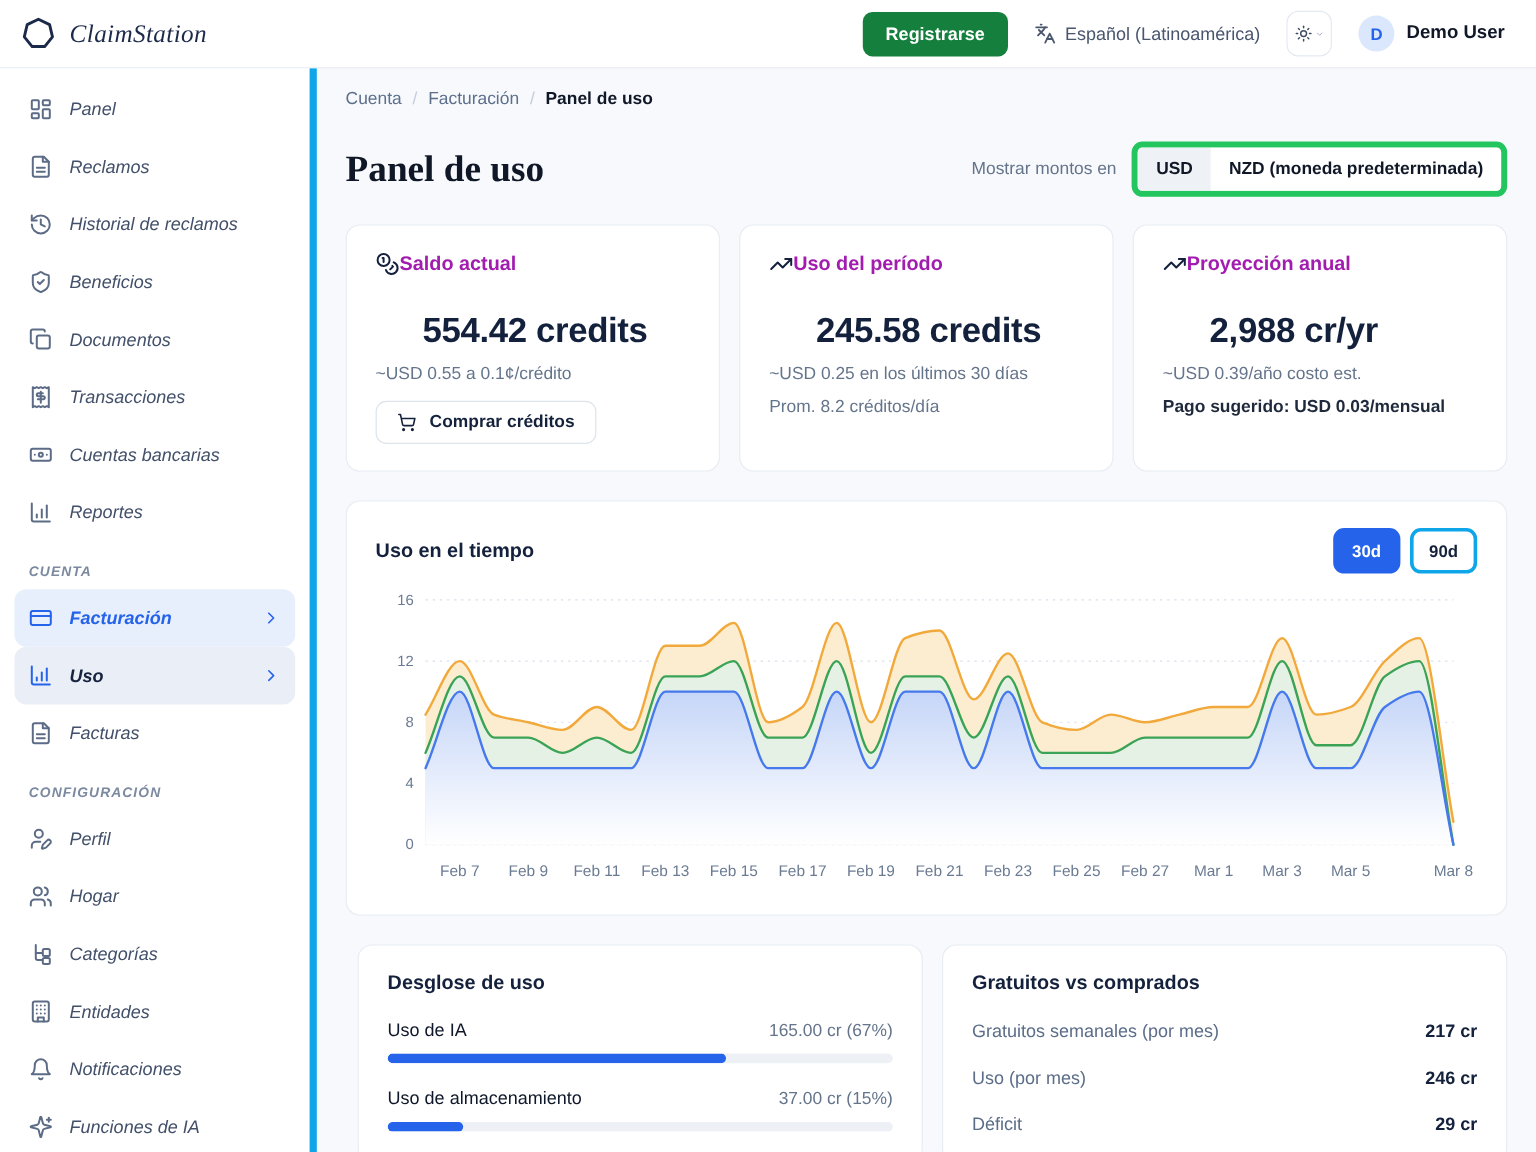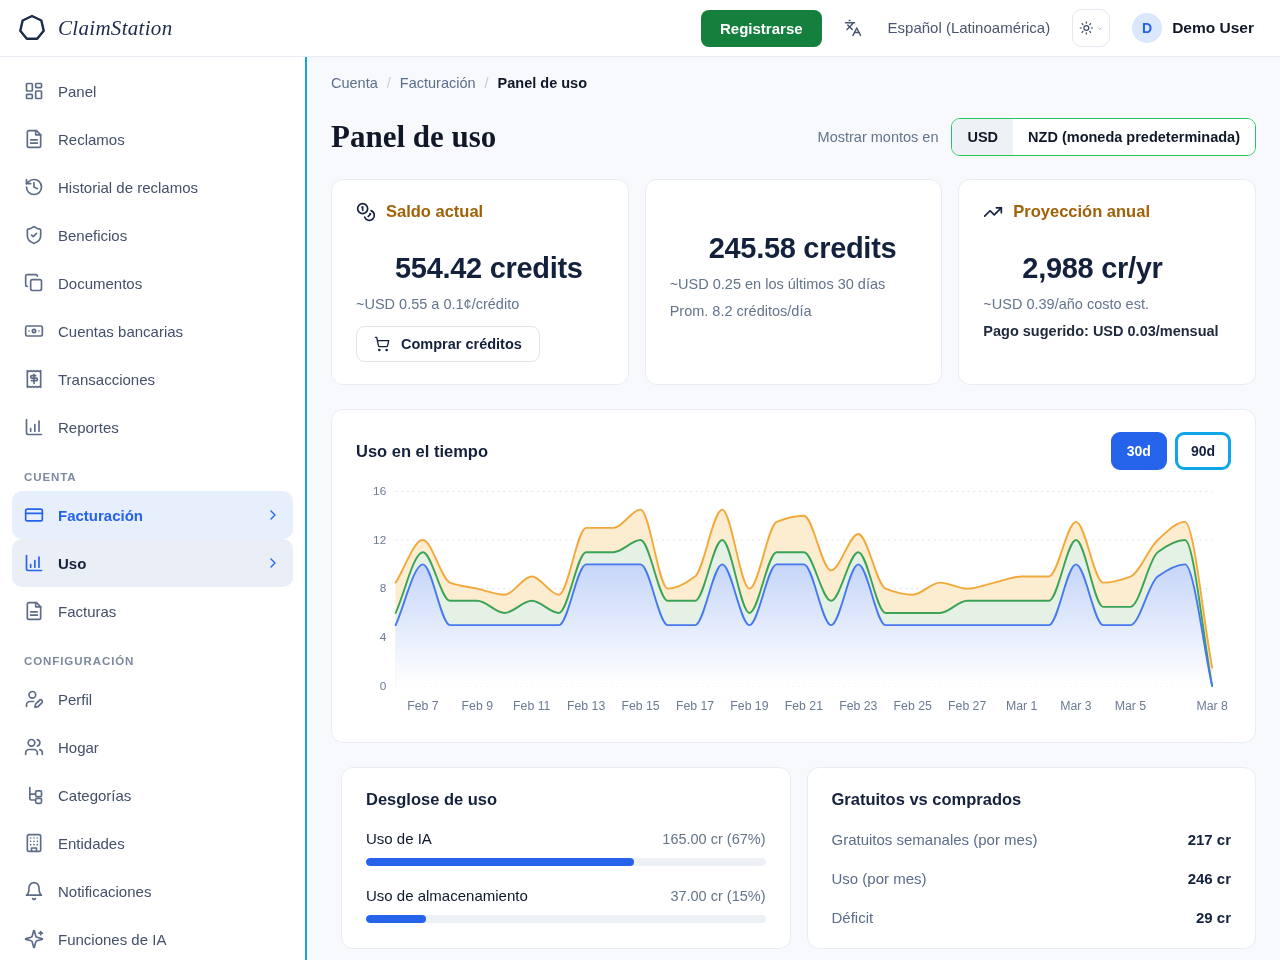--- a/index.html
+++ b/index.html
@@ -17,40 +17,40 @@
     display:flex; align-items:center; justify-content:space-between; padding:0 26px 0 16px;
   }
   .logo { display:flex; align-items:center; gap:10px; }
   .logo svg { width:32px; height:32px; color:#1c2a4a; }
   .logo-name { font-family:"Liberation Serif", serif; font-style:italic; font-size:21px; color:#1c2a4a; letter-spacing:.3px; }
   .topbar-right { display:flex; align-items:center; gap:22px; }
   .btn-primary {
     background:#15803d; color:#fff; border:none; border-radius:8px;
     padding:10px 19px; font-size:15px; font-weight:700; font-family:inherit; cursor:pointer;
   }
-  .lang { display:flex; align-items:flex-start; gap:26px; color:#49566e; font-size:15px; cursor:pointer; }
+  .lang { display:flex; align-items:center; gap:8px; color:#49566e; font-size:15px; cursor:pointer; }
   .lang .icn { width:18px; height:18px; color:#49566e; }
   .theme-btn {
     width:38px; height:38px; border:1px solid #e4eaf1; border-radius:10px; background:#fff;
     display:flex; align-items:center; justify-content:center; gap:2px; color:#3f4c63; cursor:pointer;
   }
   .theme-btn .sun { width:18px; height:18px; }
   .theme-btn .chev { width:9px; height:9px; color:#9aa7ba; }
   .user { display:flex; align-items:center; gap:10px; cursor:pointer; }
   .avatar {
     width:30px; height:30px; border-radius:50%; background:#dbe7fd; color:#2563eb;
     display:flex; align-items:center; justify-content:center; font-size:14px; font-weight:700;
   }
   .user-name { font-weight:700; font-size:15.5px; color:#101828; }
 
   
   .shell { display:flex; flex:1; min-height:0; }
   .sidebar {
-    flex:none; width:307px; background:#fff; border-right:2px solid #0ea5e9;
-    padding:10px 12px; overflow:hidden;
+    flex:none; width:264px; background:#fff; border-right:6px solid #0ea5e9;
+    padding:10px 12px; overflow:hidden;font-style:italic;
   }
   .nav-item {
     display:flex; align-items:center; gap:14px; height:48px; padding:0 12px;
     border-radius:10px; color:#43506a; font-size:15px; cursor:pointer; white-space:nowrap;
   }
   .nav-item .icn { width:20px; height:20px; flex:none; color:#5d6c86; }
   .nav-item .chev { width:16px; height:16px; margin-left:auto; color:#2563eb; }
   .nav-item.hl-blue { background:#e7eefc; color:#2563eb; font-weight:600; }
   .nav-item.hl-blue .icn { color:#2563eb; }
   .nav-item.hl-gray { background:#eaeef6; color:#17233f; font-weight:600; }
@@ -64,31 +64,31 @@
   .content { flex:1; min-width:0; overflow:hidden; padding:18px 24px 0; }
   .breadcrumb { display:flex; align-items:center; gap:9px; font-size:14.5px; color:#5c6f8c; }
   .breadcrumb .sep { color:#c3cddb; }
   .breadcrumb .crumb { cursor:pointer; }
   .breadcrumb .crumb-current { color:#101828; font-weight:700; }
 
   .page-head { display:flex; align-items:center; justify-content:space-between; margin-top:27px; }
   .page-title { font-family:"Liberation Serif", serif; font-size:31px; font-weight:600; color:#101828; margin:0; }
   .currency-wrap { display:flex; align-items:center; gap:13px; }
   .currency-label { color:#64748b; font-size:14.5px; }
-  .seg { display:flex; border:1px solid #22c55e; border-radius:9px; overflow:hidden; background:#fff; }
+  .seg { display:flex; border:5px solid #22c55e; border-radius:9px; overflow:hidden; background:#fff; }
   .seg-btn {
     padding:10px 15px; font-size:14.5px; font-weight:600; color:#101828;
     background:#fff; border:none; font-family:inherit; cursor:pointer; white-space:nowrap;
   }
   .seg-btn.active { background:#eef1f6; }
 
   .card { background:#fff; border:1px solid #e8edf3; border-radius:12px; padding:22px 24px; }
 
   .stats-row { display:grid; grid-template-columns:1fr 1fr 1fr; gap:16px; margin-top:23px; }
-  .stat-head { display:flex; align-items:flex-start; gap:10px; font-size:16.5px; font-weight:700; color:#a16207; }
+  .stat-head { display:flex; align-items:center; font-size:16.5px; font-weight:700; color:#a21caf; }
   .stat-head .icn { width:20px; height:20px; color:#14213c; }
   .stat-value { font-size:29px; font-weight:800; color:#14213c; margin-top:30px; letter-spacing:-.3px;margin-left:39px; }
   .stat-line { font-size:14.5px; color:#64748b; margin-top:11px; }
   .stat-line.strong { color:#1e293b; font-weight:700; }
   .btn-outline {
     margin-top:14px; display:inline-flex; align-items:center; gap:11px;
     border:1px solid #dde4ec; background:#fff; border-radius:9px; padding:9px 17px;
     font-size:14.5px; font-weight:600; color:#14213c; font-family:inherit; cursor:pointer;
   }
   .btn-outline .icn { width:16px; height:16px; }
@@ -204,34 +204,34 @@
           </div>
           <div class="nav-item">
             <svg class="icn " viewBox="0 0 24 24" fill="none" stroke="currentColor" stroke-width="2" stroke-linecap="round" stroke-linejoin="round">
               <rect x="8" y="8" width="13" height="13" rx="2"></rect>
               <path d="M4 16c-1.1 0-2-.9-2-2V4c0-1.1.9-2 2-2h10c1.1 0 2 .9 2 2"></path>
             </svg>
             <span>Documentos</span>
           </div>
           <div class="nav-item">
             <svg class="icn " viewBox="0 0 24 24" fill="none" stroke="currentColor" stroke-width="2" stroke-linecap="round" stroke-linejoin="round">
+              <path d="M4 2v20l2-1 2 1 2-1 2 1 2-1 2 1 2-1 2 1V2l-2 1-2-1-2 1-2-1-2 1-2-1-2 1z"></path>
+              <path d="M14 8H9.5a1.5 1.5 0 0 0 0 3h5a1.5 1.5 0 0 1 0 3H9"></path>
+              <path d="M12 6.5v11"></path>
+            </svg>
+            <span>Transacciones</span>
+          </div>
+          <div class="nav-item">
+            <svg class="icn " viewBox="0 0 24 24" fill="none" stroke="currentColor" stroke-width="2" stroke-linecap="round" stroke-linejoin="round">
               <rect x="2" y="6" width="20" height="12" rx="2"></rect>
               <circle cx="12" cy="12" r="2"></circle>
               <path d="M6 12h.01"></path>
               <path d="M18 12h.01"></path>
             </svg>
             <span>Cuentas bancarias</span>
-          </div>
-          <div class="nav-item">
-            <svg class="icn " viewBox="0 0 24 24" fill="none" stroke="currentColor" stroke-width="2" stroke-linecap="round" stroke-linejoin="round">
-              <path d="M4 2v20l2-1 2 1 2-1 2 1 2-1 2 1 2-1 2 1V2l-2 1-2-1-2 1-2-1-2 1-2-1-2 1z"></path>
-              <path d="M14 8H9.5a1.5 1.5 0 0 0 0 3h5a1.5 1.5 0 0 1 0 3H9"></path>
-              <path d="M12 6.5v11"></path>
-            </svg>
-            <span>Transacciones</span>
           </div>
           <div class="nav-item">
             <svg class="icn " viewBox="0 0 24 24" fill="none" stroke="currentColor" stroke-width="2" stroke-linecap="round" stroke-linejoin="round">
               <path d="M3 3v16a2 2 0 0 0 2 2h16"></path>
               <path d="M8 17v-3"></path>
               <path d="M13 17V9"></path>
               <path d="M18 17V5"></path>
             </svg>
             <span>Reportes</span>
           </div>
@@ -362,20 +362,27 @@
               <span>Saldo actual</span>
             </div><div class="stat-value">554.42 credits</div><div class="stat-line ">~USD 0.55 a 0.1¢/crédito</div><button class="btn-outline">
               <svg class="icn " viewBox="0 0 24 24" fill="none" stroke="currentColor" stroke-width="2" stroke-linecap="round" stroke-linejoin="round">
                 <circle cx="8" cy="21" r="1"></circle>
                 <circle cx="19" cy="21" r="1"></circle>
                 <path d="M2.05 2.05h2l2.66 12.42a2 2 0 0 0 2 1.58h9.78a2 2 0 0 0 1.95-1.57l1.65-7.43H5.12"></path>
               </svg>
               <span>Comprar créditos</span>
             </button></div>
           <div class="card">
+            <div class="stat-head">
+              <svg class="icn " viewBox="0 0 24 24" fill="none" stroke="currentColor" stroke-width="2" stroke-linecap="round" stroke-linejoin="round">
+                <path d="M22 7 13.5 15.5 8.5 10.5 2 17"></path>
+                <path d="M16 7h6v6"></path>
+              </svg>
+              <span>Uso del período</span>
+            </div>
             <div class="stat-value">245.58 credits</div>
             <div class="stat-line ">~USD 0.25 en los últimos 30 días</div>
             <div class="stat-line ">Prom. 8.2 créditos/día</div>
           </div>
           <div class="card">
             <div class="stat-head">
               <svg class="icn " viewBox="0 0 24 24" fill="none" stroke="currentColor" stroke-width="2" stroke-linecap="round" stroke-linejoin="round">
                 <path d="M22 7 13.5 15.5 8.5 10.5 2 17"></path>
                 <path d="M16 7h6v6"></path>
               </svg>

